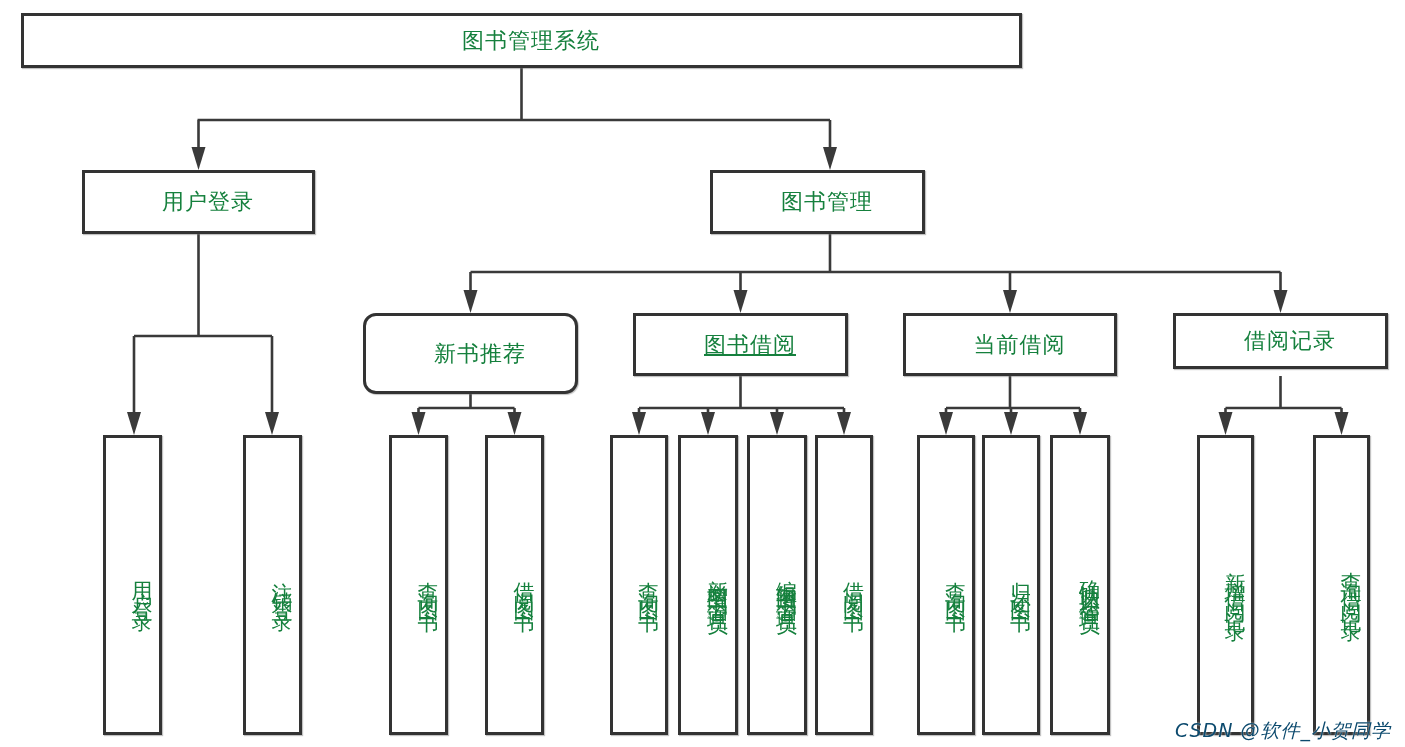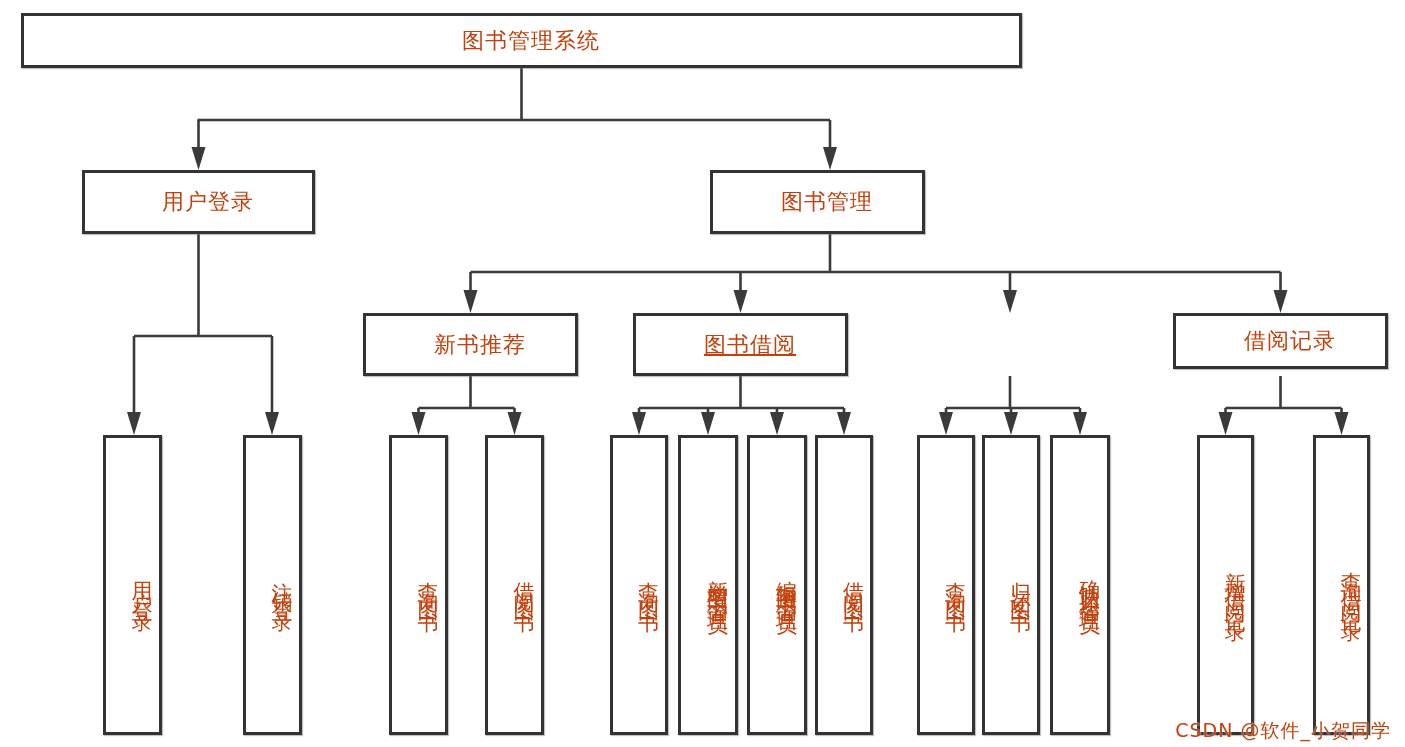--- a/index.html
+++ b/index.html
@@ -11,41 +11,42 @@
     overflow:hidden;
   }
   svg.wires{position:absolute;left:0;top:0;width:1405px;height:747px;}
   .node{
     position:absolute;
     box-sizing:border-box;
     background:#ffffff;
     border:3px solid #333333;
     box-shadow:1px 1px 1px rgba(120,120,120,.45);
     display:flex;align-items:center;justify-content:center;
-    color:#c2410c;
+    color:#15803d;
     font-size:22px;
     letter-spacing:1px;
     white-space:nowrap;
     padding-left:19px;
   }
   .node.leaf{
     writing-mode:vertical-rl;
     text-orientation:mixed;
     font-size:21px;
     letter-spacing:10px;
     white-space:nowrap;
   }
   .node.leaf.long{letter-spacing:5px;}
   .watermark{
     position:absolute;
     right:14px;bottom:3px;
     font-size:19px;
-    color:#c2410c;
+    color:#0c4a6e;
     letter-spacing:1px;
     text-shadow:0 0 2px #ffffff;
+    font-style:italic;
   }
 </style>
 </head>
 <body>
 
 <div class="canvas">
 
   <svg class="wires" viewBox="0 0 1405 747" xmlns="http://www.w3.org/2000/svg">
       <path d="M521.5,68 V120 M197.5,120 H830 M198.5,120 V152 M830,120 V152" fill="none" stroke="#3a3a3a" stroke-width="2.6"></path>
       <path d="M198.5,234 V336 M134,336 H272 M134,336 V416 M272,336 V416" fill="none" stroke="#3a3a3a" stroke-width="2.6"></path>
@@ -73,22 +74,23 @@
       <polygon points="1073,412 1087,412 1080,435" fill="#3a3a3a"></polygon>
       <polygon points="1218.5,412 1232.5,412 1225.5,435" fill="#3a3a3a"></polygon>
       <polygon points="1334.5,412 1348.5,412 1341.5,435" fill="#3a3a3a"></polygon>
     </svg>
 
   <div class="node" style="left: 21px; top: 13px; width: 1001px; height: 55px;">图书管理系统</div>
 
   <div class="node" style="left: 82px; top: 170px; width: 233px; height: 64px;">用户登录</div>
   <div class="node" style="left: 710px; top: 170px; width: 215px; height: 64px;">图书管理</div>
 
-  <div class="node" style="left: 363px; top: 313px; width: 215px; height: 63px;">新书推荐</div>
+  <div class="node" style="left: 363px; top: 313px; width: 215px; height: 81px; border-radius: 13px;">新书推荐</div>
   <div class="node" style="left: 633px; top: 313px; width: 215px; height: 63px; text-decoration: underline;">图书借阅</div>
+  <div class="node" style="left: 903px; top: 313px; width: 214px; height: 63px;">当前借阅</div>
   <div class="node" style="left: 1173px; top: 313px; width: 215px; height: 56px;">借阅记录</div>
 
   <div class="node leaf" style="left: 103px; top: 435px; width: 59px; height: 300px;">用户登录</div>
   <div class="node leaf" style="left: 243px; top: 435px; width: 59px; height: 300px;">注销登录</div>
 
   <div class="node leaf" style="left: 389px; top: 435px; width: 59px; height: 300px;">查询图书</div>
   <div class="node leaf" style="left: 485px; top: 435px; width: 59px; height: 300px;">借阅图书</div>
 
   <div class="node leaf" style="left: 610px; top: 435px; width: 58px; height: 300px;">查询图书</div>
   <div class="node leaf long" style="left: 678px; top: 435px; width: 60px; height: 300px;">新增图书（管理员）</div>

